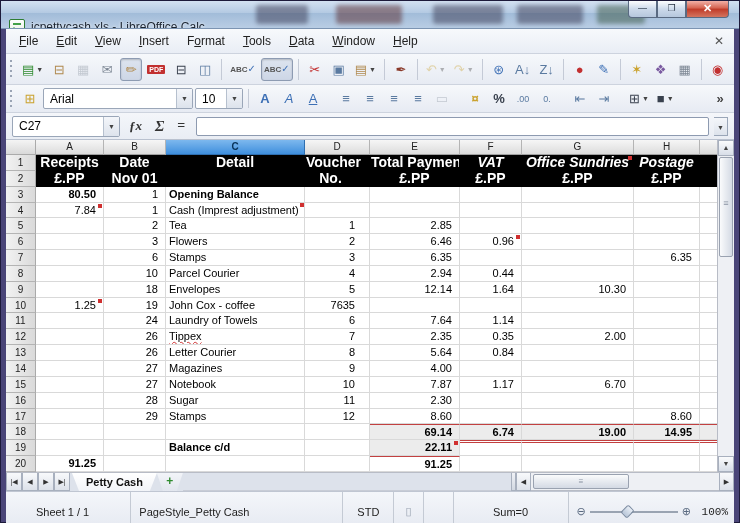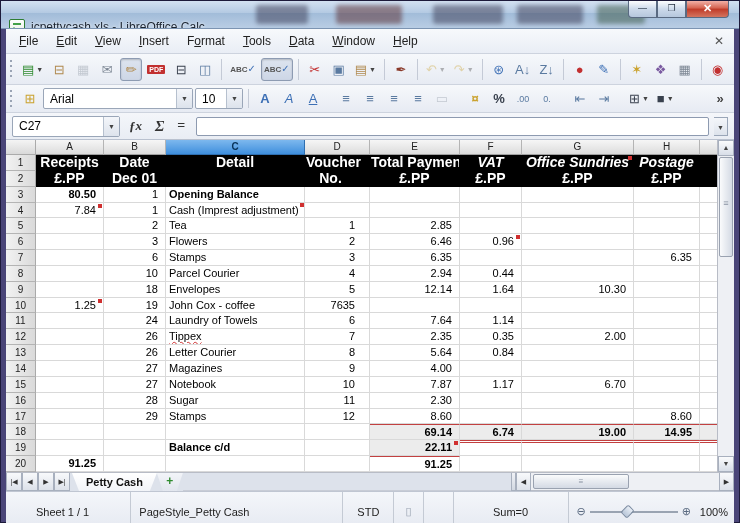--- a/index.html
+++ b/index.html
@@ -103,21 +103,21 @@
   .seg.s1 { width:128px; padding-left:30px; }
   .seg.s2 { width:218px; }
   .seg.s3 { width:52px; justify-content:center; }
   .seg.s4 { width:30px; justify-content:center; color:#98a2b0; }
   .seg.s5 { width:30px; }
   .seg.s6 { width:118px; justify-content:center; }
   .seg.zoomseg { flex:1; border-right:none; gap:4px; justify-content:flex-end; padding-right:4px; }
   .zbtn { font-size:11px; color:#5a6a80; }
   .ztrack { width:88px; height:2px; background:#9aa4b2; position:relative; }
   .zthumb { position:absolute; left:38%; top:-5px; width:9px; height:11px; background:linear-gradient(#e8eef6,#b8c6d8); border:1px solid #7a8aa0; transform:rotate(45deg); border-radius:2px; }
-  .zoomval { width:40px; text-align:right; padding-right:6px; }
+  .zoomval { width:40px; text-align:right; padding-right:6px;font-family:Liberation Mono, monospace; }
 </style>
 </head>
 <body>
 
 <div class="window">
 
   <div class="titlebar">
     <div class="blob" style="left:255px;width:52px"></div>
     <div class="blob" style="left:335px;width:66px;background:rgba(80,25,25,.45)"></div>
     <div class="blob" style="left:432px;width:70px"></div>
@@ -355,21 +355,21 @@
             <div class="cell col-D ta-r pad-d ta-c"><span>Voucher</span></div>
             <div class="cell col-E ta-r ta-c"><span>Total Payments</span></div>
             <div class="cell col-F ta-r ta-c it"><span>VAT</span></div>
             <div class="cell col-G ta-r ta-c it"><span>Office Sundries</span><div class="cdot"></div></div>
             <div class="cell col-H ta-r ta-c it"><span>Postage</span></div>
             <div class="cell col-X"></div>
           </div>
           <div class="row rblack">
             <div class="rowhdr">2</div>
             <div class="cell col-A ta-r ta-c"><span>£.PP</span></div>
-            <div class="cell col-B ta-r ta-c"><span>Dec 01</span></div>
+            <div class="cell col-B ta-r ta-c"><span>Nov 01</span></div>
             <div class="cell col-C ta-l"></div>
             <div class="cell col-D ta-r pad-d ta-c"><span>No.</span></div>
             <div class="cell col-E ta-r ta-c"><span>£.PP</span></div>
             <div class="cell col-F ta-r ta-c"><span>£.PP</span></div>
             <div class="cell col-G ta-r ta-c"><span>£.PP</span></div>
             <div class="cell col-H ta-r ta-c"><span>£.PP</span></div>
             <div class="cell col-X"></div>
           </div>
           <div class="row">
             <div class="rowhdr">3</div>

